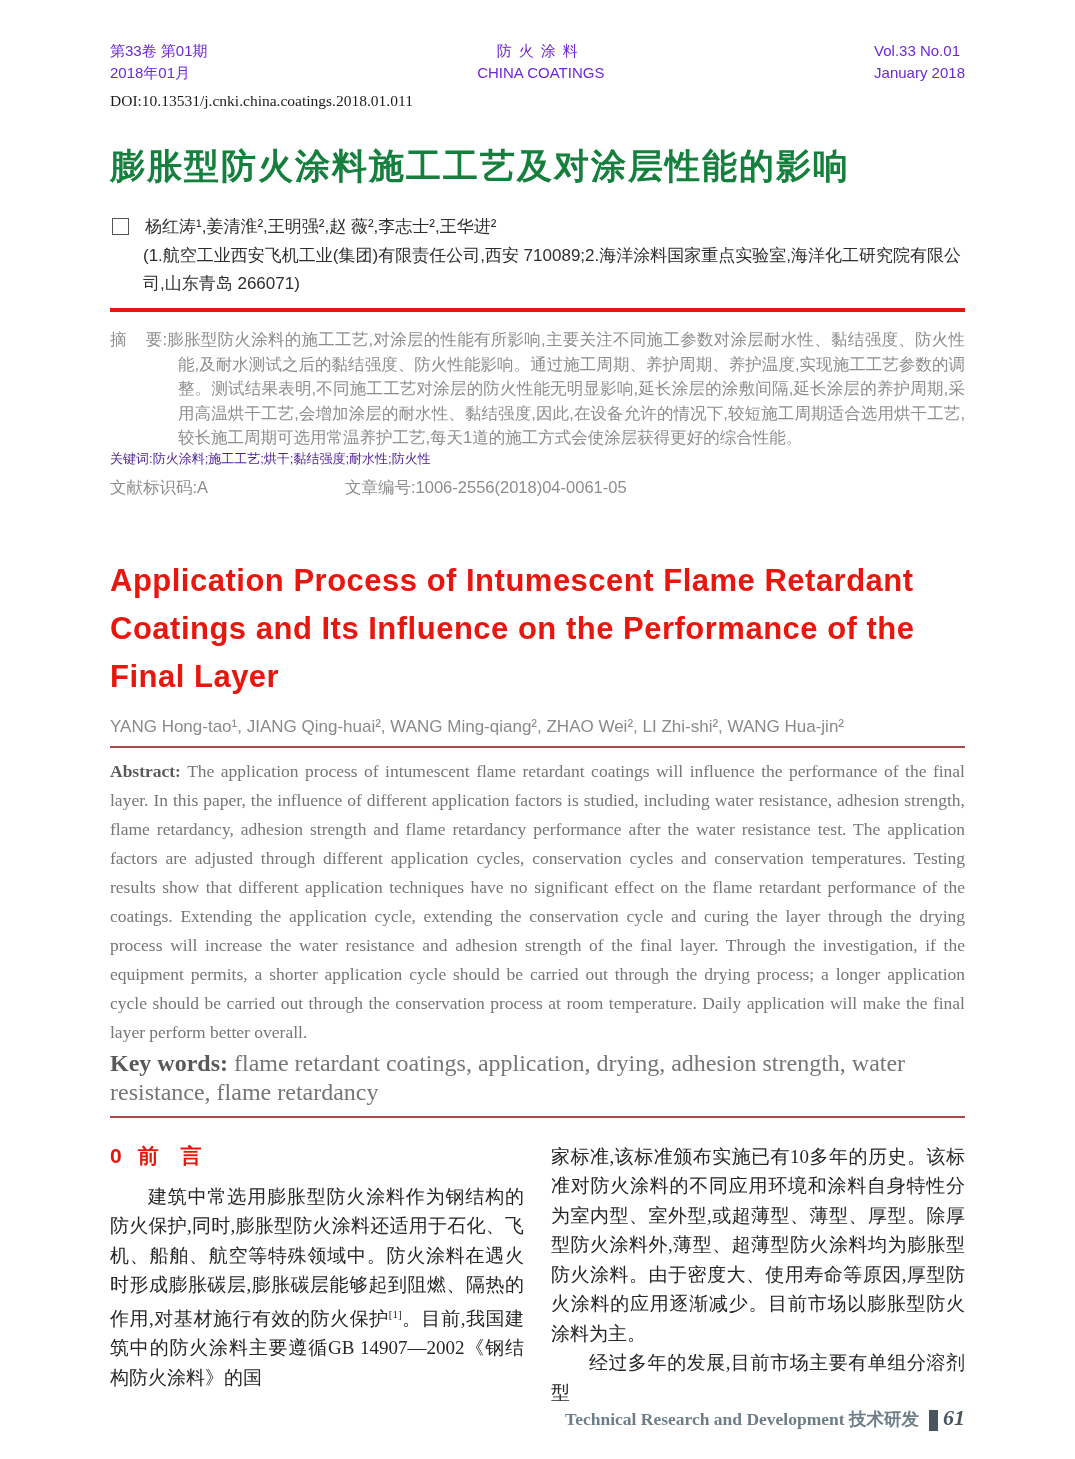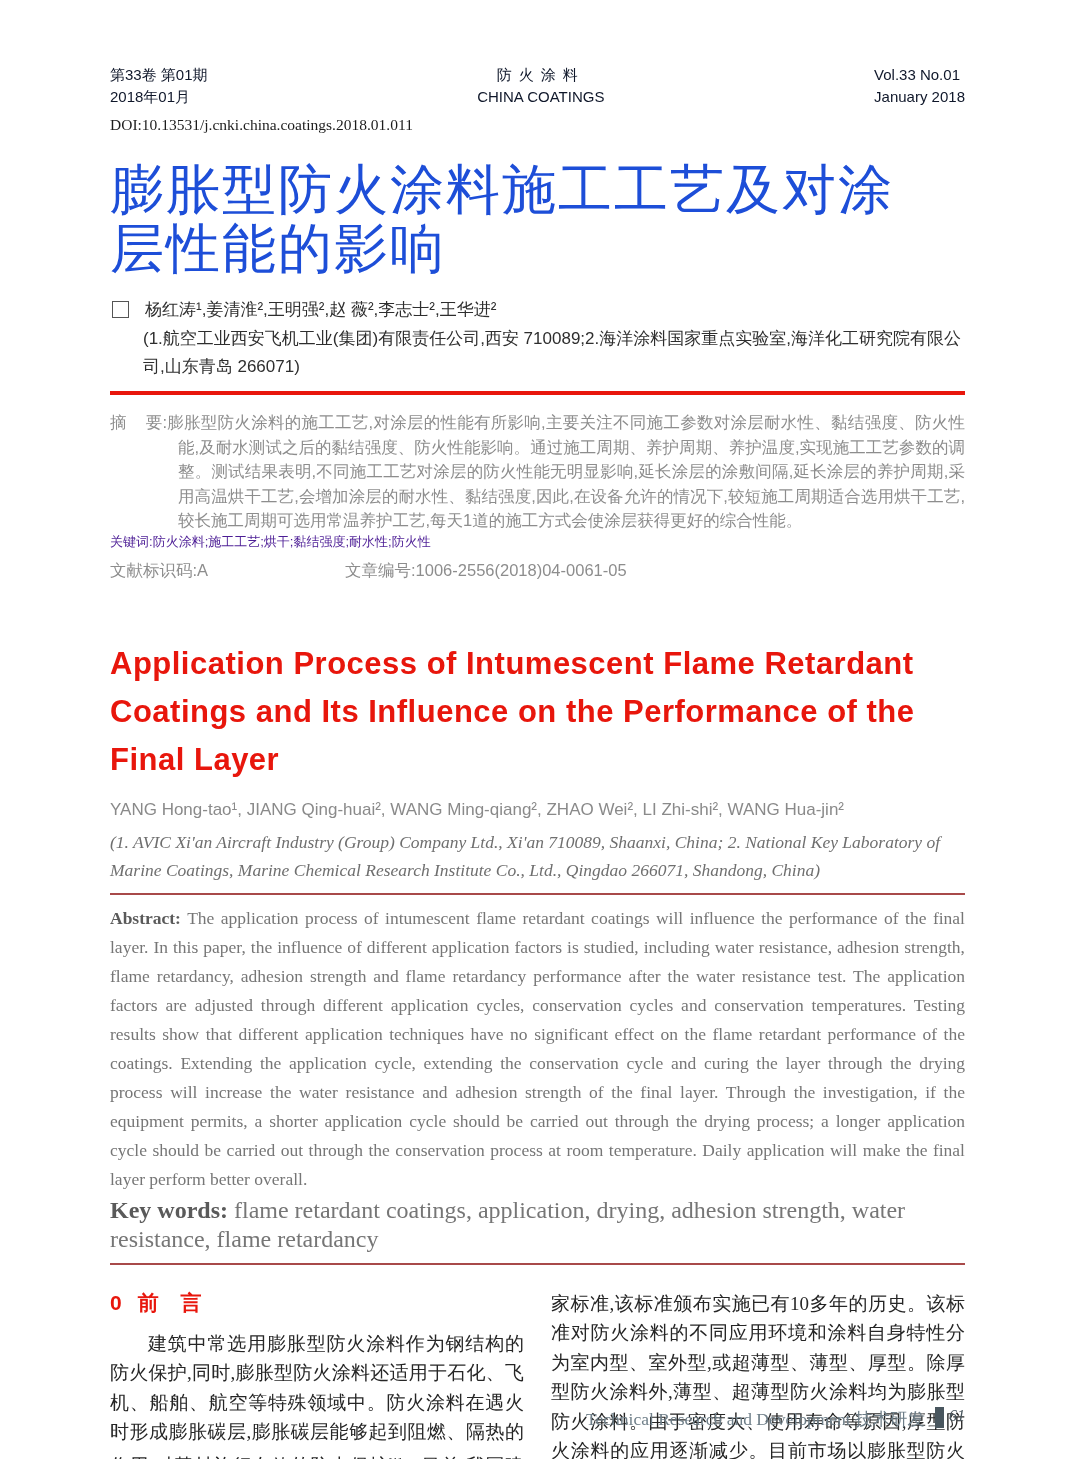--- a/index.html
+++ b/index.html
@@ -8,30 +8,30 @@
     width: 1075px; height: 1459px;
     margin: 0 auto;
     background: #ffffff;
     box-sizing: border-box;
     padding: 40px 110px 0 110px;
     overflow: hidden;
     font-family: "Liberation Sans", sans-serif;
     color: #333;
   }
   
-  .journal-header { display: flex; justify-content: space-between; color: #0f172a; font-size: 15px; line-height: 22px; margin-top: 24px; }
+  .journal-header { display: flex; justify-content: space-between; color: #6d28d9; font-size: 15px; line-height: 22px; }
   .jh-col { white-space: nowrap; }
   .jh-center { text-align: center; }
   .jh-center .cn { letter-spacing: 7px; }
   .jh-right { }
   .doi-line { margin-top: 8px; font-family: "Liberation Serif", serif; font-size: 15.5px; color: #1c1c1c; }
   
   .title-cn {
     margin-top: 26px; width: 830px;
-    color: #1d4ed8; font-size: 54px; font-weight: normal;
+    color: #15803d; font-size: 35px; font-weight: bold;
     line-height: 59px; letter-spacing: 2px;
   }
   .authors-cn { margin-top: 20px; font-size: 17px; color: #2e2e2e; display: flex; align-items: flex-start; }
   .author-marker { display: inline-block; width: 15px; height: 15px; border: 1.5px solid #555; margin: 3px 16px 0 2px; flex: 0 0 auto; }
   .affil-cn { margin-top: 4px; padding-left: 33px; font-size: 17px; line-height: 28px; color: #2e2e2e; }
   .rule-thick-red { margin-top: 10px; height: 4px; background: #e8160c; }
   
   .abstract-cn { margin-top: 15px; color: #8d8d8d; font-size: 16.5px; line-height: 24.5px; text-align: justify; padding-left: 68px; text-indent: -68px; }
   .abstract-cn .lbl { word-spacing: 14px; }
   .keywords-cn { color: #4c1d95; font-size: 13px; }
@@ -52,25 +52,25 @@
   .sec-heading { color: #e8160c; font-size: 21px; font-weight: bold; }
   .sec-heading .num { margin-right: 16px; }
   .sec-heading .txt { word-spacing: 16px; }
   .body-cn { font-family: "Liberation Serif", serif; font-size: 19px; color: #262626; line-height: 29.5px; text-align: justify; }
   .col-left .body-cn { margin-top: 12px; }
   .indent { text-indent: 2em; }
   .body-cn sup { font-size: 11px; }
   
   .page-footer {
     position: absolute; right: 110px; bottom: 28px;
-    display: flex; align-items: flex-start;
-    font-family: "Liberation Serif", serif; color: #6e7e88; font-size: 17.5px; font-weight: normal;
+    display: flex; align-items: flex-end;
+    font-family: "Liberation Serif", serif; color: #6e7e88; font-size: 17.5px; font-weight: bold;
   }
   .footer-bar { display: inline-block; width: 9px; height: 21px; background: #49565e; margin: 0 5px 0 10px; }
-  .page-num { font-style: italic; font-size: 16px; color: #49565e; }
+  .page-num { font-style: italic; font-size: 22px; color: #49565e; }
 </style>
 </head>
 <body>
 
 <div class="page">
 
   <div class="journal-header">
     <div class="jh-col">
       <div>第33卷 第01期</div>
       <div>2018年01月</div>
@@ -96,21 +96,20 @@
 
   <div class="abstract-cn"><span class="lbl">摘 要:</span><span>膨胀型防火涂料的施工工艺,对涂层的性能有所影响,主要关注不同施工参数对涂层耐水性、黏结强度、防火性能,及耐水测试之后的黏结强度、防火性能影响。通过施工周期、养护周期、养护温度,实现施工工艺参数的调整。测试结果表明,不同施工工艺对涂层的防火性能无明显影响,延长涂层的涂敷间隔,延长涂层的养护周期,采用高温烘干工艺,会增加涂层的耐水性、黏结强度,因此,在设备允许的情况下,较短施工周期适合选用烘干工艺,较长施工周期可选用常温养护工艺,每天1道的施工方式会使涂层获得更好的综合性能。</span></div>
   <div class="keywords-cn"><span>关键词:</span><span>防火涂料;施工工艺;烘干;黏结强度;耐水性;防火性</span></div>
   <div class="class-row">
     <span class="c2">文献标识码:A</span>
     <span class="c3">文章编号:1006-2556(2018)04-0061-05</span>
   </div>
 
   <div class="title-en">Application Process of Intumescent Flame Retardant Coatings and Its Influence on the Performance of the Final Layer</div>
   <div class="authors-en">YANG Hong-tao¹, JIANG Qing-huai², WANG Ming-qiang², ZHAO Wei², LI Zhi-shi², WANG Hua-jin²</div>
-  <div class="affil-en">(1. AVIC Xi'an Aircraft Industry (Group) Company Ltd., Xi'an 710089, Shaanxi, China; 2. National Key Laboratory of Marine Coatings, Marine Chemical Research Institute Co., Ltd.,  Qingdao 266071, Shandong, China)</div>
   <div class="rule-thin-red"></div>
 
   <div class="abstract-en"><span class="lbl">Abstract:</span> <span>The application process of intumescent flame retardant coatings will influence the performance of the final layer. In this paper, the influence of different application factors is studied, including water resistance, adhesion strength, flame retardancy, adhesion strength and flame retardancy performance after the water resistance test. The application factors are adjusted through different application cycles, conservation cycles and conservation temperatures. Testing results show that different application techniques have no significant effect on the flame retardant performance of the coatings. Extending the application cycle, extending the conservation cycle and curing the layer through the drying process will increase the water resistance and adhesion strength of the final layer. Through the investigation, if the equipment permits, a shorter application cycle should be carried out through the drying process; a longer application cycle should be carried out through the conservation process at room temperature. Daily application will make the final layer perform better overall.</span></div>
   <div class="keywords-en"><span class="lbl">Key words:</span> <span>flame retardant coatings, application, drying, adhesion strength, water resistance, flame retardancy</span></div>
   <div class="rule-thin-red"></div>
 
   <div class="columns">
     <div class="col col-left">
       <div class="sec-heading">
         <span class="num">0</span><span class="txt">前 言</span>

